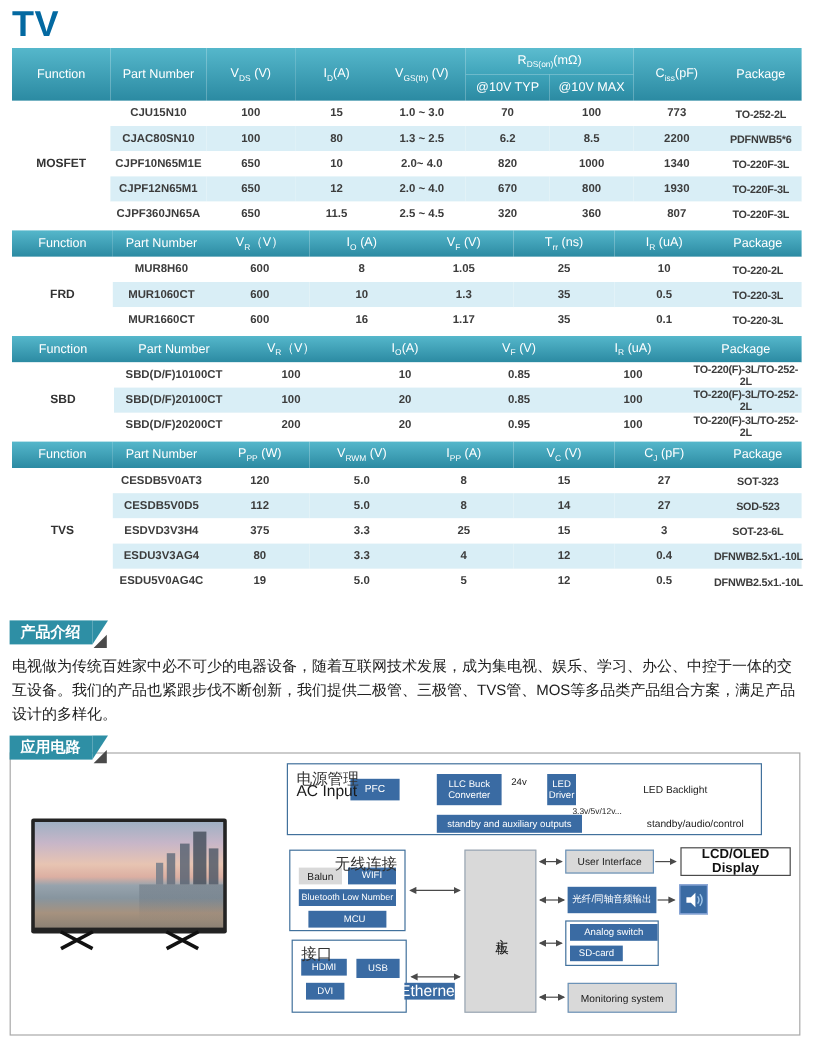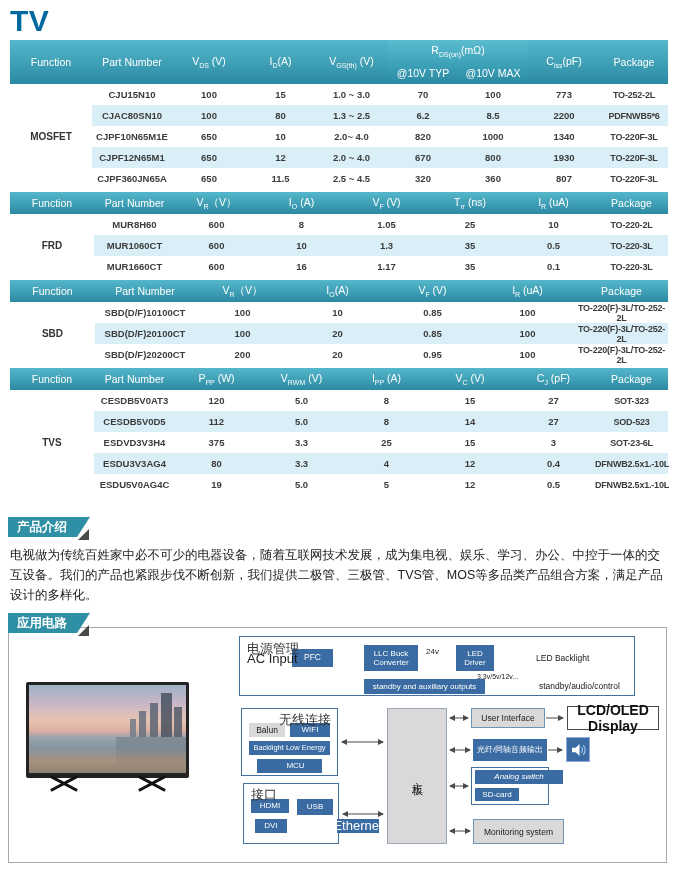--- a/index.html
+++ b/index.html
@@ -36,21 +36,21 @@
   .cont { background:#fff; border:1px solid #41719c; }
   .dlabel { position:absolute; z-index:3; font-size:13px; color:#333; }
   .dtext { position:absolute; z-index:3; font-size:8.5px; color:#1a1a1a; }
 
   .d-power   { left:230px; top:8px;  width:396px; height:60px; }
   .d-power-label { left:238px; top:12px; }
   .d-acinput { left:238px; top:23px; font-size:13px; }
   .d-pfc     { left:283px; top:21px; width:41px; height:18px; font-size:8.5px; }
   .d-llc     { left:355px; top:17px; width:54px; height:26px; }
   .d-24v     { left:417px; top:19px; font-size:8px; }
-  .d-leddrv  { left:447px; top:17px; width:38px; height:26px; }
+  .d-leddrv  { left:447px; top:17px; width:24px; height:26px; }
   .d-ledbl   { left:527px; top:25px; }
   .d-standby { left:355px; top:51px; width:121px; height:15px; }
   .d-rails   { left:468px; top:45px; font-size:7px; }
   .d-sout    { left:530px; top:53px; }
 
   .d-wireless { left:232px; top:80px;  width:97px; height:68px; }
   .d-wl-label { left:240px; top:83px;margin-left:30px; }
   .d-balun { left:240px; top:95px; width:36px; height:14px; border:none; }
   .d-wifi  { left:281px; top:95px; width:40px; height:14px; }
   .d-ble   { left:240px; top:113px; width:81px; height:14px; font-size:7.5px; }
@@ -59,25 +59,25 @@
   .d-ports { left:234px; top:155px; width:96px; height:61px; }
   .d-pt-label { left:242px; top:158px; }
   .d-hdmi { left:242px; top:171px; width:38px; height:14px; }
   .d-usb  { left:288px; top:171px; width:36px; height:16px; }
   .d-dvi  { left:246px; top:191px; width:32px; height:14px; }
   .d-eth  { left:284px; top:191px; width:42px; height:14px; font-size:13px;margin-left:44px; }
 
   .d-main { left:378px; top:80px; width:60px; height:136px; background:#d9d9d9; border:1px solid #9aa7b5; font-size:11px; color:#1a1a1a; writing-mode:vertical-rl; text-orientation:upright; letter-spacing:3px; }
 
   .d-ui    { left:462px; top:80px;  width:74px; height:20px; }
-  .d-lcd   { left:558px; top:78px;  width:92px; height:24px; background:#fff; border:1px solid #4a4a4a; color:#111; font-size:14px; font-weight:700; }
+  .d-lcd   { left:558px; top:78px;  width:92px; height:24px; background:#fff; border:1px solid #4a4a4a; color:#111; font-size:11px; font-weight:700; }
   .d-audio { left:464px; top:111px; width:74px; height:22px; }
   .d-spk   { left:557px; top:109px; width:24px; height:25px; background:#3a6ba3; border:1px solid #8faadc; }
   .d-agrp  { left:462px; top:139px; width:78px; height:38px; }
-  .d-analog{ left:466px; top:142px; width:88px; height:14px;font-style:italic; }
+  .d-analog{ left:466px; top:142px; width:73px; height:14px; }
   .d-sd    { left:466px; top:160px; width:44px; height:13px; }
   .d-mon   { left:464px; top:191px; width:91px; height:25px; }
 
   
   .tv { position:absolute; left:17px; top:54px; width:163px; height:96px; background:#232323; border-radius:2px; z-index:2; }
   .tv-screen { position:absolute; left:3px; top:3px; right:3px; bottom:5px; overflow:hidden;
     background:linear-gradient(180deg,#9fb0c4 0%,#c7b6c8 20%,#e7c4b2 40%,#dcafa2 52%,#97a3ad 60%,#87959f 72%,#a6927f 86%,#8d8275 100%); }
   .bld { position:absolute; background:#556070; opacity:0.85; }
   .b1 { right:14px; top:8px;  width:11px; height:44px; background:#49525f; }
   .b2 { right:28px; top:18px; width:8px;  height:34px; background:#5b6574; }
@@ -415,21 +415,21 @@
   <div class="dbox blue d-leddrv">LED Driver</div>
   <div class="dtext d-ledbl">LED Backlight</div>
   <div class="dbox blue d-standby">standby and auxiliary outputs</div>
   <div class="dtext d-rails">3.3v/5v/12v...</div>
   <div class="dtext d-sout">standby/audio/control</div>
 
   <div class="dbox cont d-wireless"></div>
   <div class="dlabel d-wl-label">无线连接</div>
   <div class="dbox gray d-balun">Balun</div>
   <div class="dbox blue d-wifi">WIFI</div>
-  <div class="dbox blue d-ble">Backlight Low Energy</div>
+  <div class="dbox blue d-ble">Bluetooth Low Number</div>
   <div class="dbox blue d-mcu">MCU</div>
 
   <div class="dbox cont d-ports"></div>
   <div class="dlabel d-pt-label">接口</div>
   <div class="dbox blue d-hdmi">HDMI</div>
   <div class="dbox blue d-usb">USB</div>
   <div class="dbox blue d-dvi">DVI</div>
   <div class="dbox blue d-eth">Ethernet</div>
 
   <div class="dbox d-main">主板</div>

